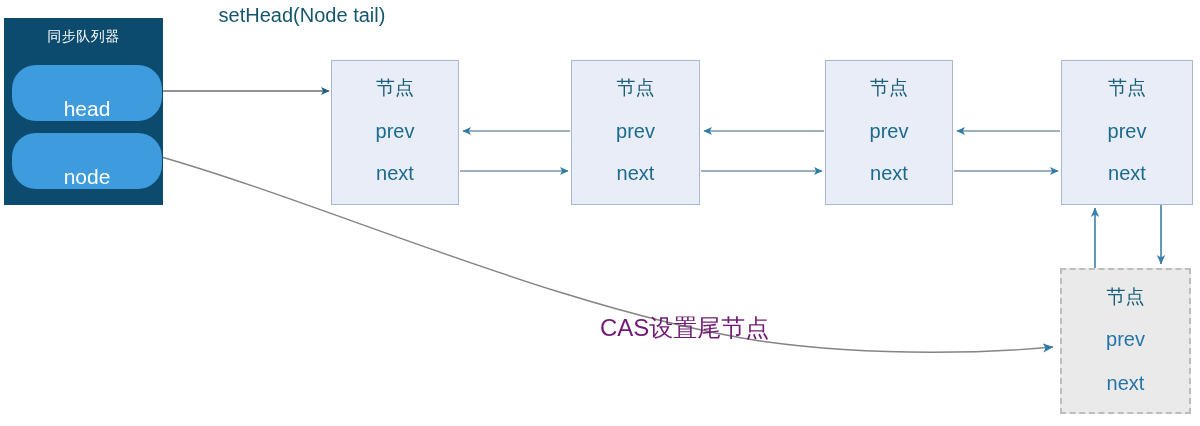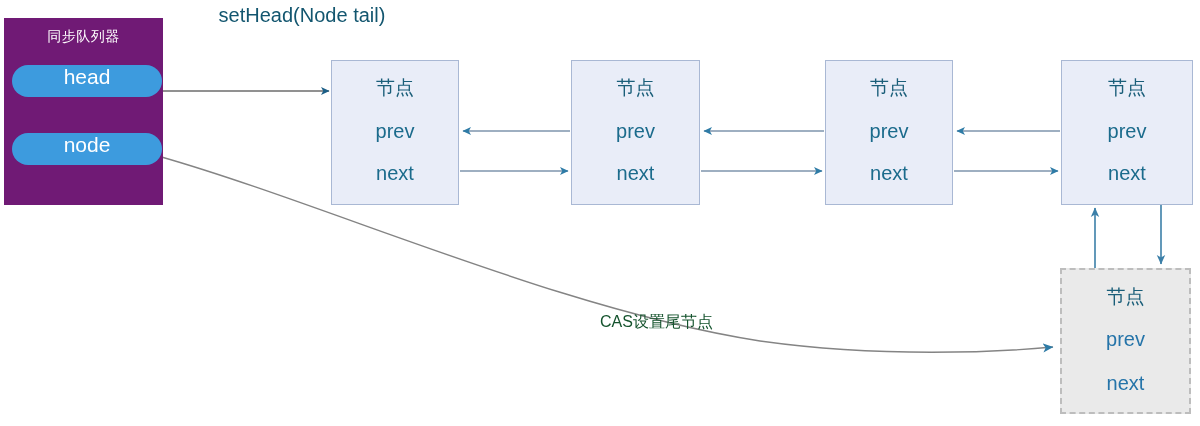--- a/index.html
+++ b/index.html
@@ -27,44 +27,44 @@
     pointer-events: none;
   }
 
   
   .queue-box {
     position: absolute;
     left: 4px;
     top: 18px;
     width: 159px;
     height: 187px;
-    background: #701a75;
+    background: #0c4a6e;
     box-sizing: border-box;
   }
   .queue-title {
     position: absolute;
     left: 0;
     top: 10px;
     width: 159px;
     text-align: center;
     color: #ffffff;
     font-size: 14px;
     letter-spacing: 0.5px;
   }
   .pill {
     position: absolute;
     left: 8px;
     width: 150px;
-    height: 32px;
+    height: 56px;
     border-radius: 24px;
     background: #3D9BDE;
     color: #ffffff;
     font-size: 21px;
     display: flex;
-    align-items: flex-start;
+    align-items: flex-end;
     justify-content: center;
     box-sizing: border-box;
   }
   .pill-head { top: 47px; }
   .pill-tail { top: 115px; }
 
   
   .node {
     position: absolute;
     width: 129px;
@@ -134,22 +134,22 @@
     width: 172px;
     text-align: center;
     font-size: 20px;
     color: #13566F;
     line-height: 1.24;
   }
   .label-cas {
     position: absolute;
     left: 600px;
     top: 312px;
-    font-size: 16px;
-    color: #14532d;
+    font-size: 24px;
+    color: #701a75;
     white-space: nowrap;
   }
 </style>
 </head>
 <body>
 
 <div id="canvas">
 
   <svg id="edges" viewBox="0 0 1200 426" xmlns="http://www.w3.org/2000/svg">
     <defs>

